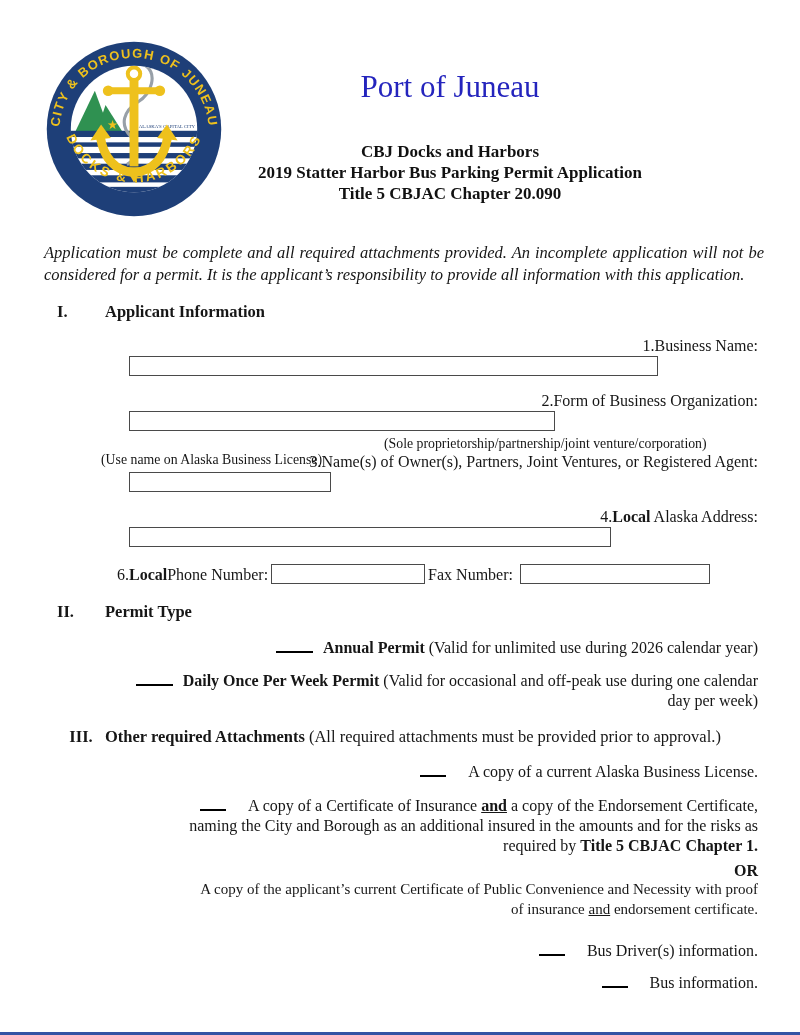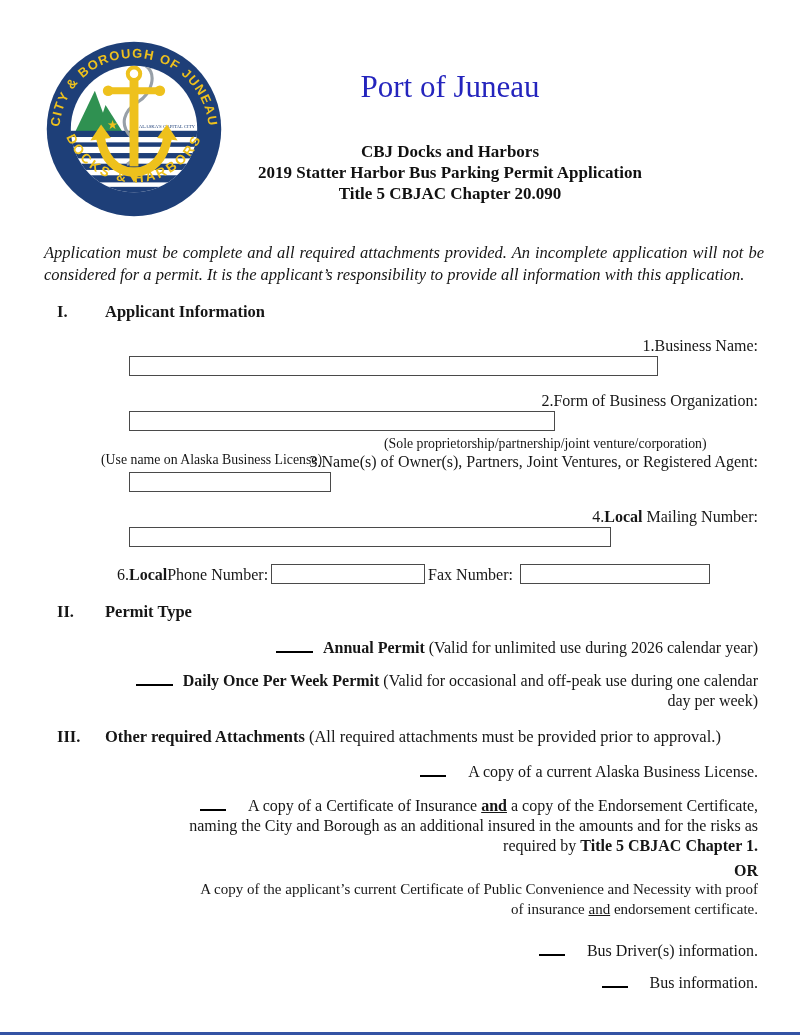--- a/index.html
+++ b/index.html
@@ -138,21 +138,21 @@
         <span class="cap-right">(Sole proprietorship/partnership/joint venture/corporation)</span>
       </div>
     </div>
 
     <div class="item" style="margin-top:2px;">
       <span class="inum">3.</span><span>Name(s) of Owner(s), Partners, Joint Ventures, or Registered Agent:</span>
       <div class="fbox w200"></div>
     </div>
 
     <div class="item" style="margin-top:16px;">
-      <span class="inum">4.</span><span class="b">Local</span><span> Mailing Number:</span>
+      <span class="inum">4.</span><span class="b">Local</span><span> Alaska Address:</span>
       <div class="fbox w480"></div>
     </div>
 
 
     <div class="item phone-row" style="margin-top:17px;">
       <span class="inum">6.</span>
         <span class="b">Local</span>
         <span> Phone Number:</span>
       <div class="ibox pbox"></div>
       <span>Fax Number:</span>
@@ -168,21 +168,21 @@
   <div class="items">
     <div class="para" style="margin-top:16px;">
       <span class="blank w37"></span><span class="b">Annual Permit</span><span> (Valid for unlimited use during 2026 calendar year)</span>
     </div>
     <div class="para" style="margin-top:13px;">
       <span class="blank w37"></span><span class="b">Daily Once Per Week Permit</span><span> (Valid for occasional and off-peak use during one calendar</span><br>
       <span>day per week)</span>
     </div>
   </div>
 
-  <div class="sec-head" style="margin-top:16px;">
+  <div class="sec-head" style="margin-top:16px;text-align:center;">
     <span class="roman">III.</span>
     <span><span>Other required Attachments</span><span class="rest"> (All required attachments must be provided prior to approval.)</span></span>
   </div>
 
   <div class="items">
 
     <div class="para" style="margin-top:15px;">
       <span class="blank w26"></span><span>A copy of a current Alaska Business License.</span>
     </div>
 

